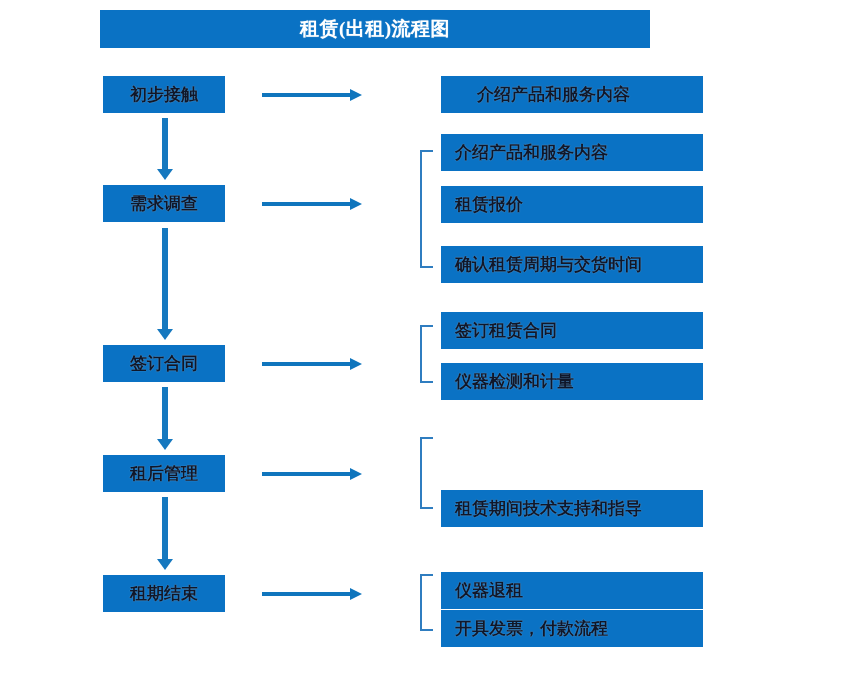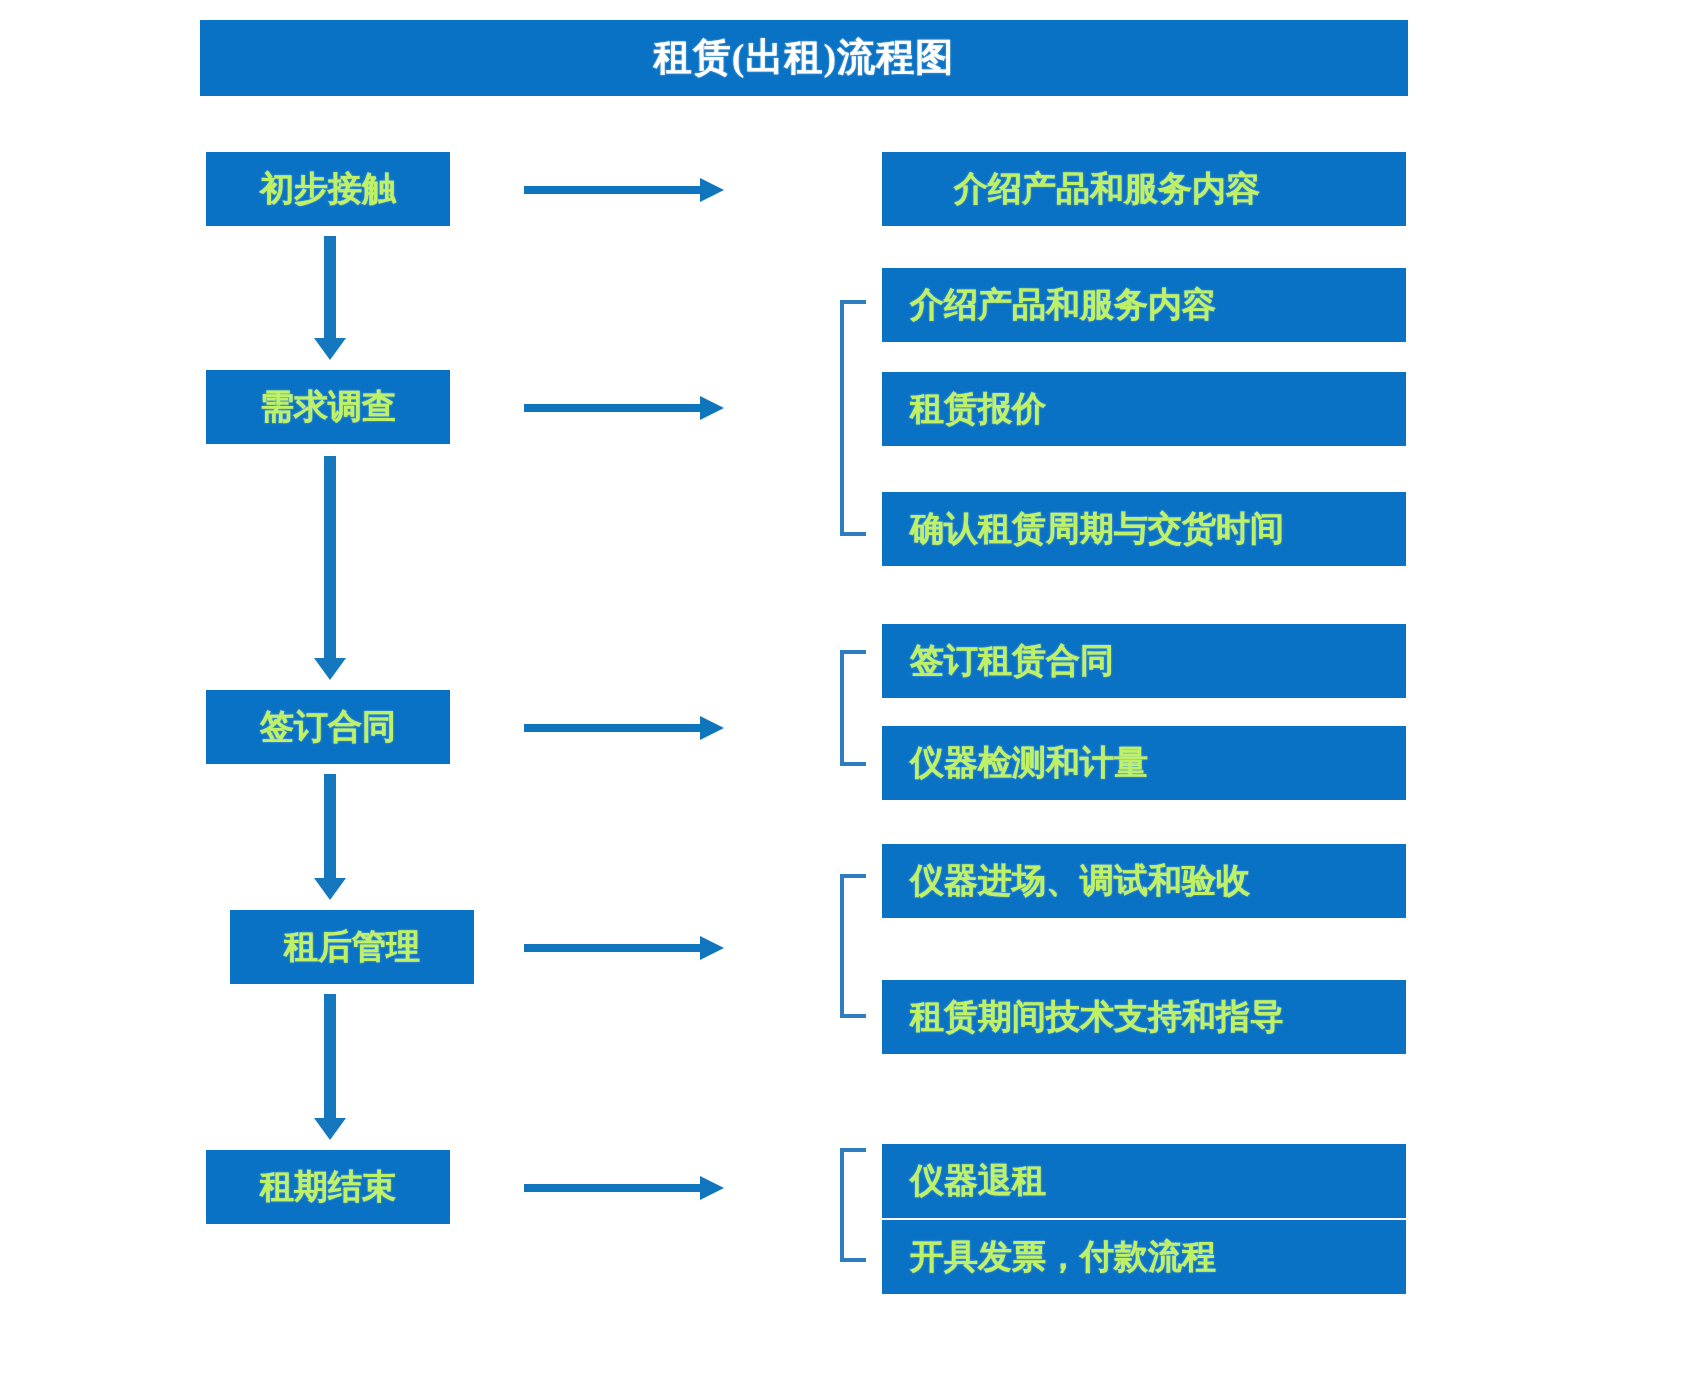--- a/index.html
+++ b/index.html
@@ -17,21 +17,21 @@
     position: relative;
     width: 844px;
     height: 688px;
   }
 
   
   .title-bar {
     position: absolute;
     left: 100px;
     top: 10px;
-    width: 604px;
+    width: 550px;
     height: 38px;
     background: #0a72c4;
     display: flex;
     align-items: center;
     justify-content: center;
   }
   .title-bar .title-text {
     color: #ffffff;
     font-size: 19px;
     font-weight: bold;
@@ -43,21 +43,21 @@
   
   .box {
     position: absolute;
     background: #0a72c4;
     display: flex;
     align-items: center;
     height: 37px;
     box-sizing: border-box;
   }
   .box .box-text {
-    color: #bef264;
+    color: #0f172a;
     font-size: 17px;
     font-weight: bold;
     white-space: nowrap;
     text-shadow: 0 0 1px rgba(255,255,255,0.5);
   }
 
   .box.left {
     left: 103px;
     width: 122px;
     justify-content: center;
@@ -148,21 +148,21 @@
 
   <div class="box left" style="top:76px;">
     <span class="box-text">初步接触</span>
   </div>
   <div class="box left" style="top:185px;">
     <span class="box-text">需求调查</span>
   </div>
   <div class="box left" style="top:345px;">
     <span class="box-text">签订合同</span>
   </div>
-  <div class="box left" style="top:455px;margin-left:12px;">
+  <div class="box left" style="top:455px;">
     <span class="box-text">租后管理</span>
   </div>
   <div class="box left" style="top:575px;">
     <span class="box-text">租期结束</span>
   </div>
 
   <div class="v-arrow" style="top:118px; height:62px;">
     <div class="shaft" style="height:51px;"></div>
     <div class="head"></div>
   </div>
@@ -216,23 +216,20 @@
   </div>
   <div class="box right" style="top:246px;">
     <span class="box-text">确认租赁周期与交货时间</span>
   </div>
   <div class="box right" style="top:312px;">
     <span class="box-text">签订租赁合同</span>
   </div>
   <div class="box right" style="top:363px;">
     <span class="box-text">仪器检测和计量</span>
   </div>
-  <div class="box right" style="top:422px;">
-    <span class="box-text">仪器进场、调试和验收</span>
-  </div>
   <div class="box right" style="top:490px;">
     <span class="box-text">租赁期间技术支持和指导</span>
   </div>
   <div class="box right" style="top:560px;margin-top:12px;">
     <span class="box-text">仪器退租</span>
   </div>
   <div class="box right" style="top:610px;">
     <span class="box-text">开具发票，付款流程</span>
   </div>
 

